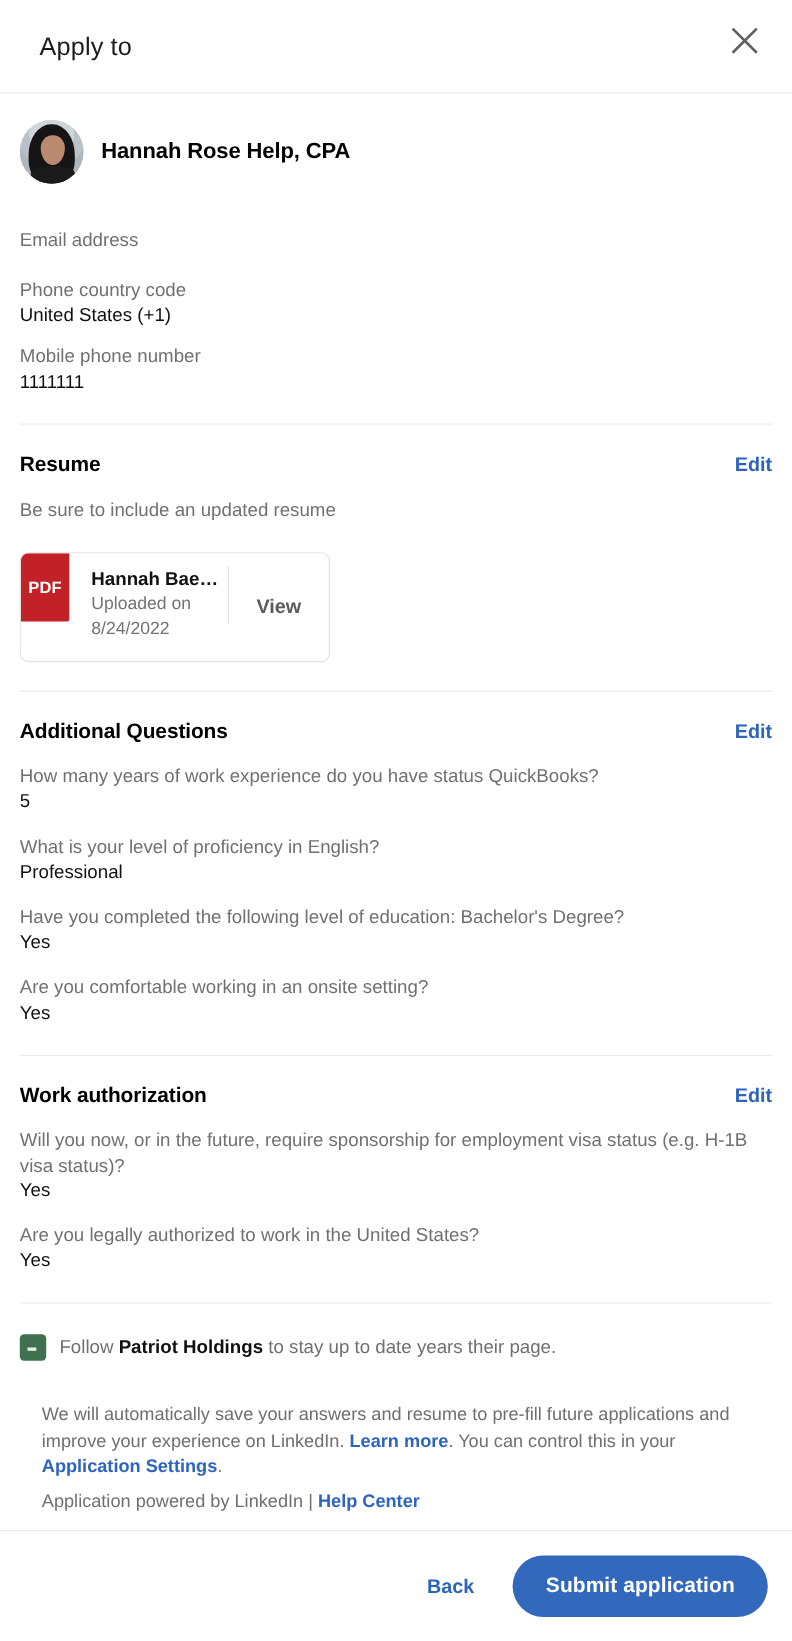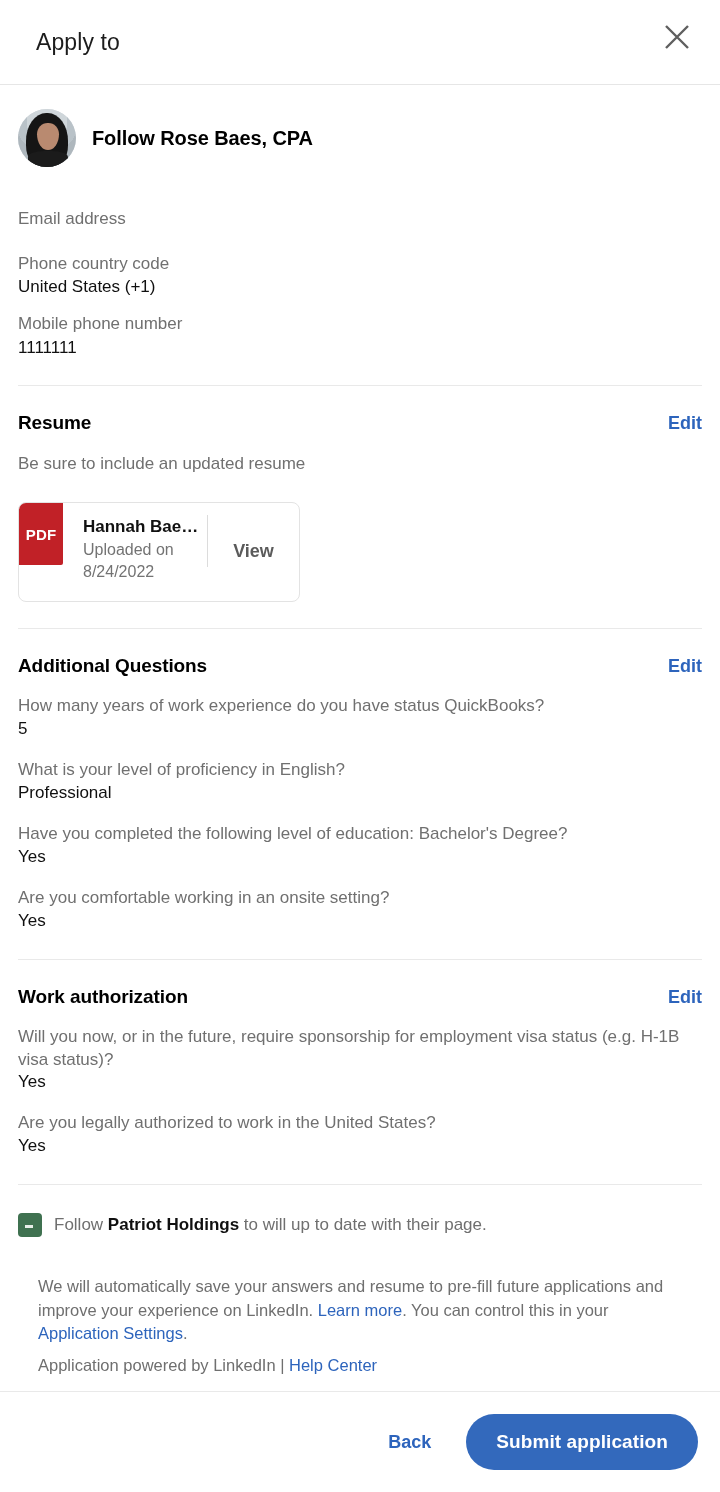--- a/index.html
+++ b/index.html
@@ -270,21 +270,21 @@
 
   
   .disclaimer {
     padding: 38px 40px 0 38px;
     font-size: 16.5px;
     color: #6f6f6f;
     line-height: 1.42;
   }
   .disclaimer a {
     color: #2d64bc;
-    font-weight: 400;
+    font-weight: 700;
     text-decoration: none;
     cursor: pointer;
   }
   .powered {
     margin-top: 8px;
     font-size: 16.5px;
     color: #6f6f6f;
   }
 
   
@@ -350,21 +350,21 @@
           <button class="edit-link">Edit</button>
         </div>
 
         <div class="person-row">
           <div class="avatar">
             <div class="a-bg"></div>
             <div class="a-hair"></div>
             <div class="a-face"></div>
             <div class="a-body"></div>
           </div>
-          <div class="person-name">Follow Rose Baes, CPA</div>
+          <div class="person-name">Hannah Rose Help, CPA</div>
         </div>
 
         <div class="gap-lg"></div>
 
         <div class="field">
           <div class="field-label">Email address</div>
           <div class="field-value"></div>
         </div>
 
         <div class="gap-md"></div>
@@ -448,21 +448,21 @@
         </div>
       </div>
 
       <div class="divider"></div>
 
       <div class="follow-row">
         <div class="checkbox">
           <div class="tick"></div>
         </div>
         <div class="follow-text">
-          <span>Follow </span><b>Patriot Holdings</b><span> to will up to date with their page.</span>
+          <span>Follow </span><b>Patriot Holdings</b><span> to stay up to date years their page.</span>
         </div>
       </div>
 
       <div class="disclaimer">
         <span>We will automatically save your answers and resume to pre-fill future applications and improve your experience on LinkedIn. </span><a>Learn more</a><span>. You can control this in your </span><a>Application Settings</a><span>.</span>
         <div class="powered">
           <span>Application powered by LinkedIn | </span><a>Help Center</a>
         </div>
       </div>
 

